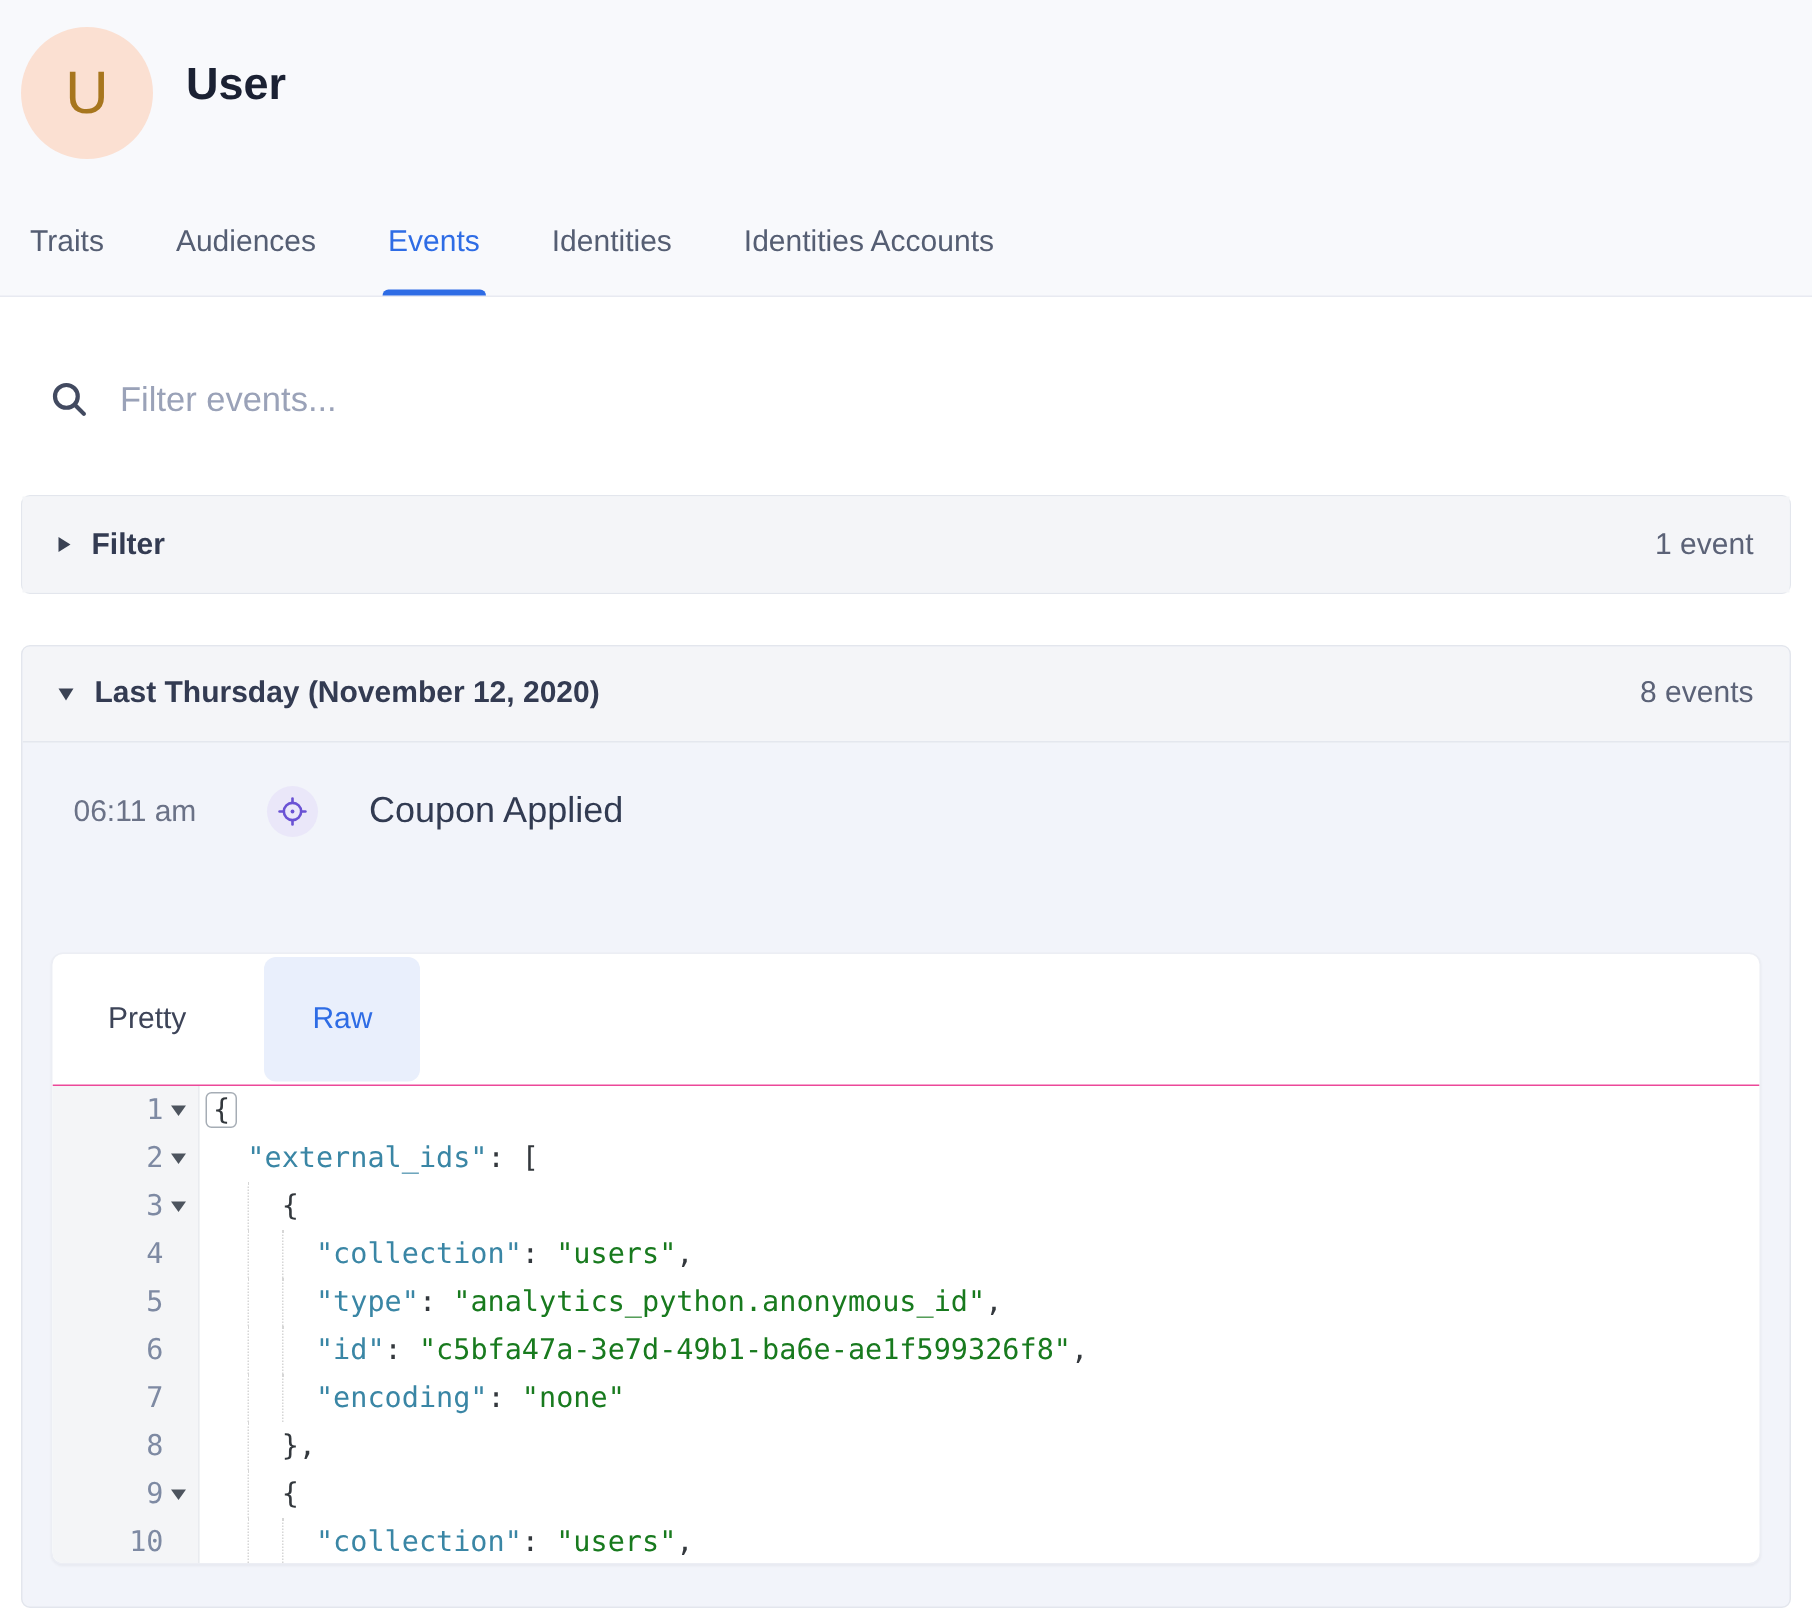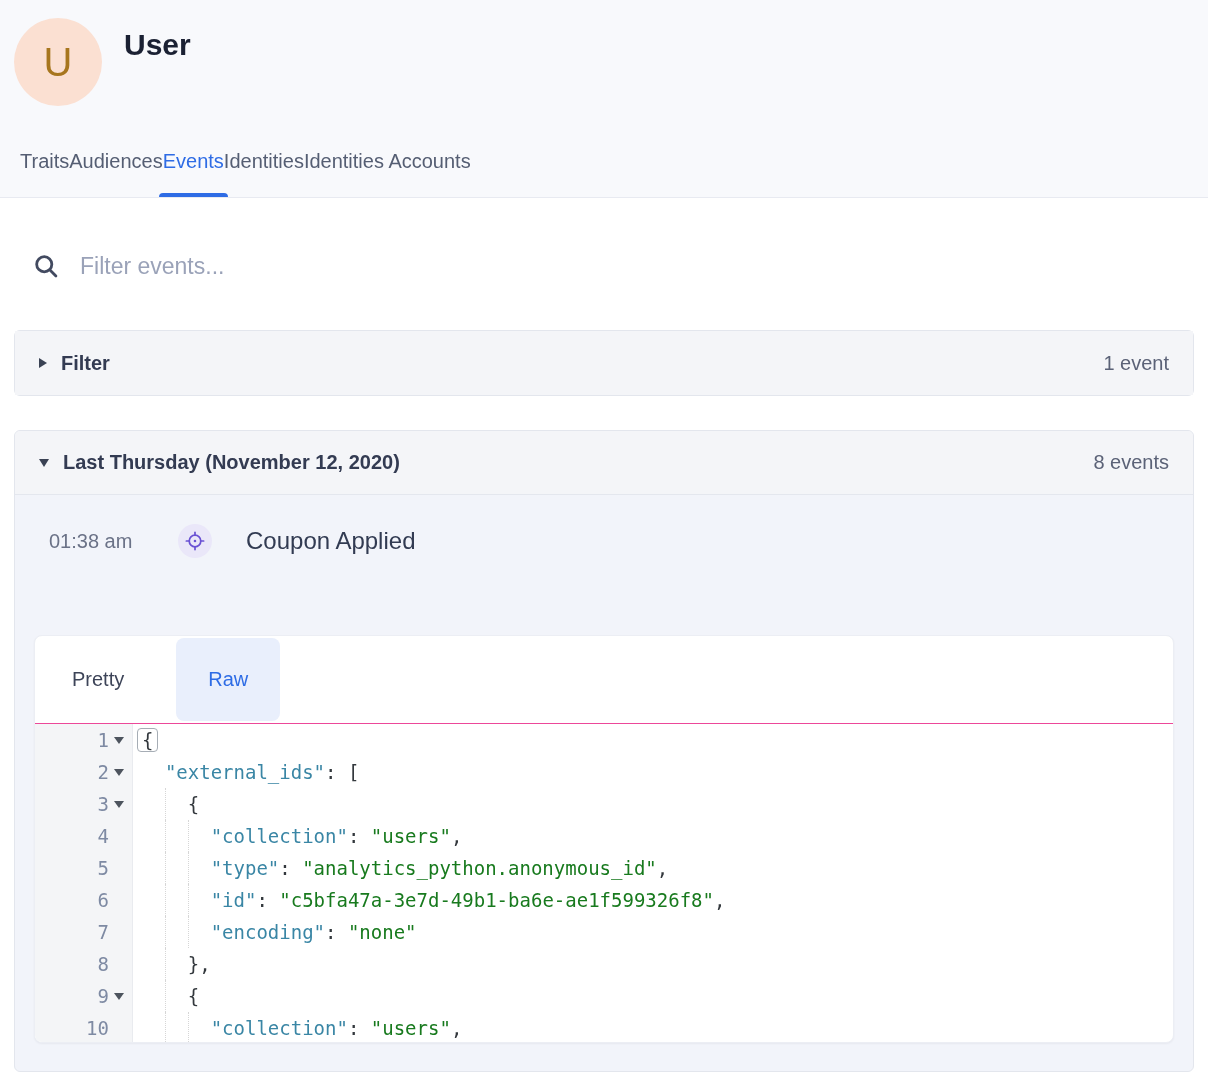--- a/index.html
+++ b/index.html
@@ -4,22 +4,22 @@
 <style>
   * { margin:0; padding:0; box-sizing:border-box; }
   html,body { width:1208px; height:1072px; background:#ffffff; overflow:hidden;
               font-family:"Liberation Sans", sans-serif; }
 
   
   .hdr { position:relative; height:198px; background:#f8f9fc; border-bottom:1px solid #e8eaf1; }
   .avatar { position:absolute; left:14px; top:18px; width:88px; height:88px; border-radius:50%;
             background:#fbe0d2; color:#a7761e; font-size:40px; display:flex;
             align-items:center; justify-content:center; }
-  .title { position:absolute; left:124px; top:28px; font-size:30px; font-weight:700; color:#1b2133; }
-  .tabs { position:absolute; left:20px; bottom:0; display:flex; }
+  .title { position:absolute; left:124px; top:40px; font-size:30px; font-weight:700; color:#1b2133; }
+  .tabs { position:absolute; left:20px; bottom:0; display:flex; gap:48px; }
   .tab { background:none; border:none; cursor:pointer; font-family:inherit;
          font-size:20px; color:#555e73; padding:0 0 24px 0; position:relative; }
   .tab.active { color:#2e6ce5; font-weight:500; }
   .tab.active::after { content:""; position:absolute; left:-4px; right:-4px; bottom:0;
                        height:4px; background:#2e6ce5; border-radius:4px 4px 0 0; }
 
   
   .filter-row { display:flex; align-items:center; gap:20px; margin:48px 0 44px 32px; height:40px; }
   .filter-row svg { flex:none; }
   .filter-input { border:none; outline:none; background:transparent; font-family:inherit;
@@ -111,21 +111,21 @@
 
   <section class="group expanded">
     <div class="g-head">
       <span class="caret-down"></span>
       <span class="g-label">Last Thursday (November 12, 2020)</span>
       <span class="g-count">8 events</span>
     </div>
 
     <div class="g-body">
       <div class="event-row">
-        <span class="ev-time">01:38 am</span>
+        <span class="ev-time">06:11 am</span>
         <span class="ev-icon">
           <svg width="22" height="22" viewBox="0 0 24 24" fill="none" stroke="#6a52d4" stroke-width="1.9" stroke-linecap="round">
             <circle cx="12" cy="12" r="6.3"></circle>
             <circle cx="12" cy="12" r="1.4" fill="#6a52d4" stroke="none"></circle>
             <line x1="12" y1="2.6" x2="12" y2="5.4"></line>
             <line x1="12" y1="18.6" x2="12" y2="21.4"></line>
             <line x1="2.6" y1="12" x2="5.4" y2="12"></line>
             <line x1="18.6" y1="12" x2="21.4" y2="12"></line>
           </svg>
         </span>

